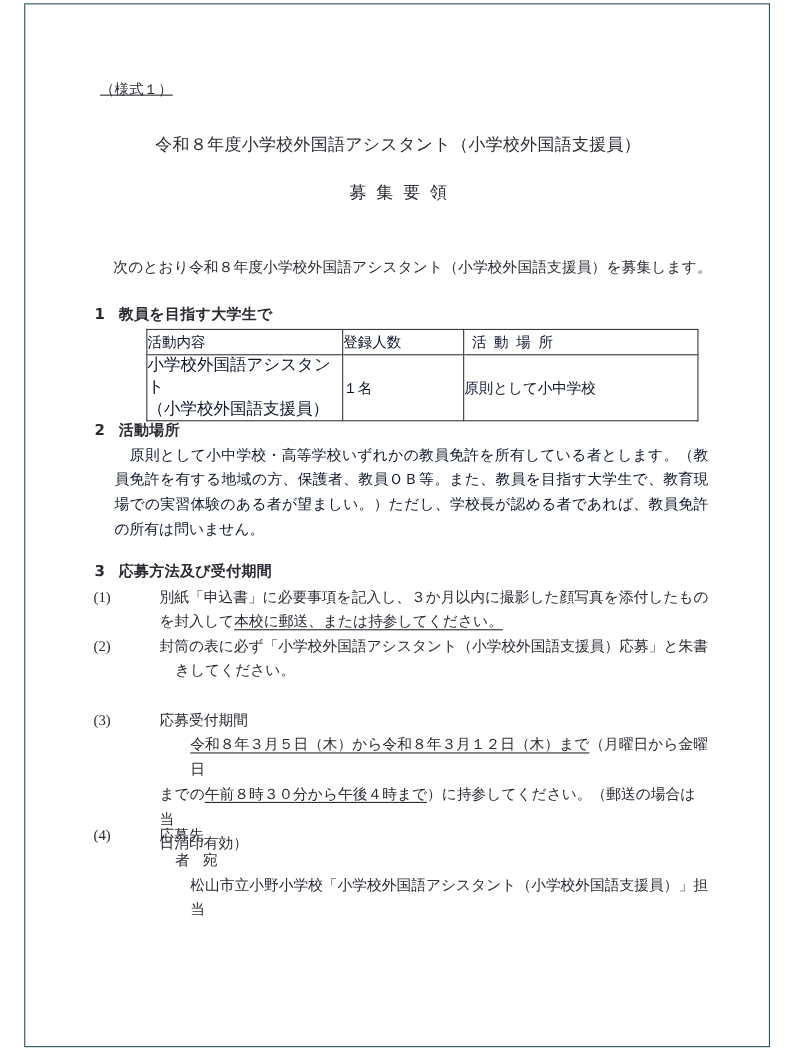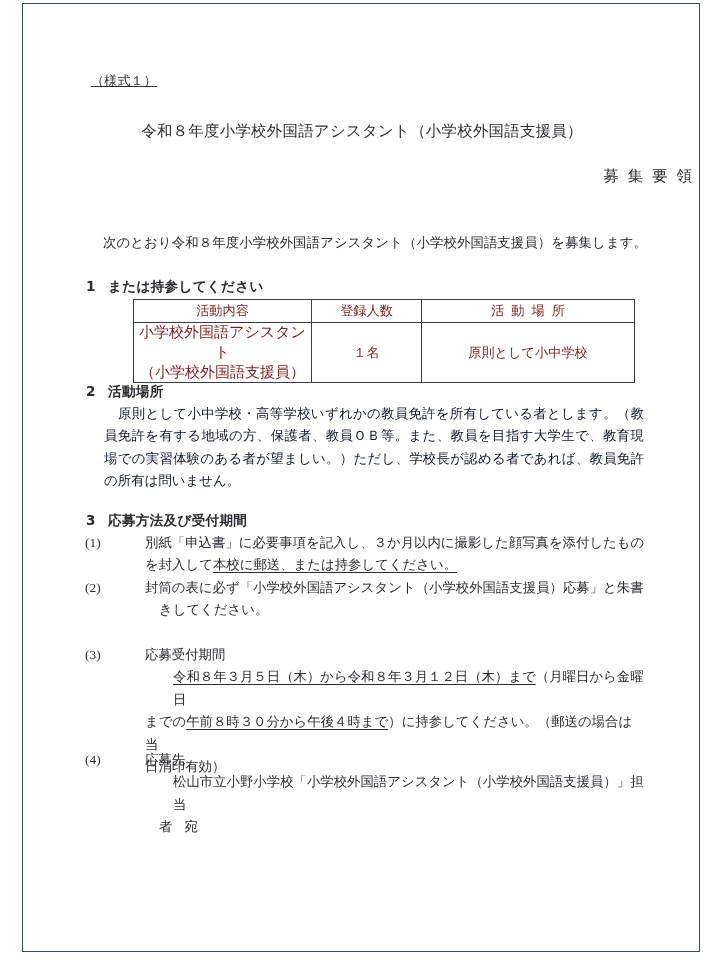--- a/index.html
+++ b/index.html
@@ -55,21 +55,21 @@
     font-size: 15.4px;
     letter-spacing: 0.3px;
     white-space: nowrap;
     font-family: Liberation Mono, monospace;
   }
 
   .doc-subtitle {
     left: 0;
     top: 164px;
     width: 678px;
-    text-align: right;
+    text-align: center;
     font-size: 15.4px;
     letter-spacing: 9px;
     text-indent: 9px;
     white-space: nowrap;
   }
 
   .intro {
     left: 80px;
     top: 232px;
     font-size: 13.4px;
@@ -94,24 +94,24 @@
   
   .act-table {
     position: absolute;
     left: 110px;
     top: 295px;
     border-collapse: collapse;
     font-size: 13.2px;
   }
   .act-table td {
     border: 1px solid #3a3a44;
-    text-align: center;
+    text-align: left;
     vertical-align: middle;
     padding: 0;
-    color: #7f1d1d;
+    color: #0f172a;
     margin-top: 36px;
   }
   .act-table .c1 { width: 177px; }
   .act-table .c2 { width: 109px; }
   .act-table .c3 { width: 212px; }
   .act-table .row-head td { height: 22px; }
   .act-table .row-body td { height: 38px; }
   .spaced-wide { letter-spacing: 7px; text-indent: 7px; }
   .cell-2line {
     line-height: 1.32;
@@ -178,21 +178,21 @@
 
     <div class="abs form-no">（様式１）</div>
 
     <div class="abs doc-title">令和８年度小学校外国語アシスタント（小学校外国語支援員）</div>
 
     <div class="abs doc-subtitle">募集要領</div>
 
     <div class="abs intro">次のとおり令和８年度小学校外国語アシスタント（小学校外国語支援員）を募集します。</div>
 
     <div class="abs sec-head sec1">
-      <span class="num">1</span><span>または持参してください</span>
+      <span class="num">1</span><span>教員を目指す大学生で</span>
     </div>
 
     <table class="act-table">
       <tbody>
         <tr class="row-head">
           <td class="c1">活動内容</td>
           <td class="c2">登録人数</td>
           <td class="c3 spaced-wide">活動場所</td>
         </tr>
         <tr class="row-body">
@@ -239,19 +239,19 @@
         <span class="sub-line indent-1"><span class="ul">令和８年３月５日（木）から令和８年３月１２日（木）まで</span><span>（月曜日から金曜日</span></span>
         <span class="sub-line"><span>までの</span><span class="ul">午前８時３０分から午後４時まで</span><span>）に持参してください。（郵送の場合は当</span></span>
         <span class="sub-line">日消印有効）</span>
       </span>
     </div>
 
     <div class="item i4">
       <span class="marker">(4)</span>
       <span class="content">
         <span class="sub-line">応募先</span>
+        <span class="sub-line indent-2"><span>者</span><span class="gap-char"></span><span>宛</span></span>
         <span class="sub-line indent-1">松山市立小野小学校「小学校外国語アシスタント（小学校外国語支援員）」担当</span>
-        <span class="sub-line indent-2"><span>者</span><span class="gap-char"></span><span>宛</span></span>
       </span>
     </div>
 
   </div>
 </div>
 
 </body></html>

